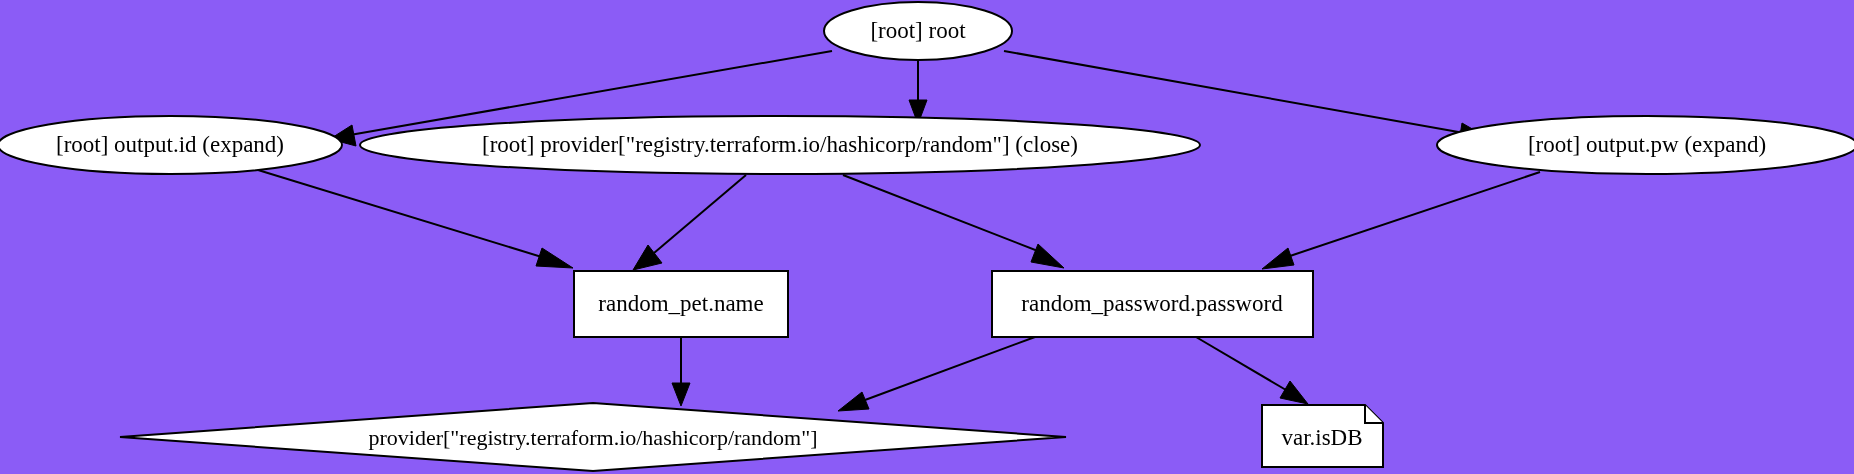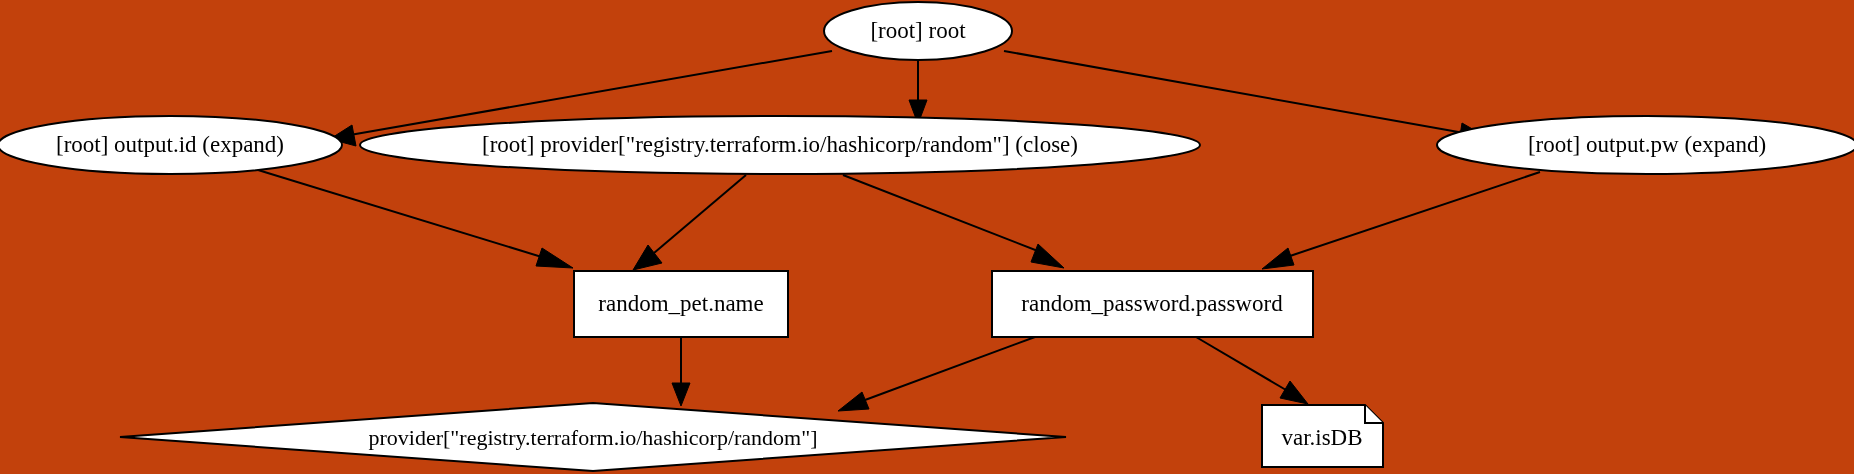--- a/index.html
+++ b/index.html
@@ -8,21 +8,21 @@
     padding: 0;
     background: #ffffff;
   }
   body {
     font-family: "Liberation Serif", "DejaVu Serif", serif;
   }
   #graph-canvas {
     position: relative;
     width: 1854px;
     height: 474px;
-    background: #c2410c;
+    background: #8b5cf6;
     overflow: hidden;
   }
   svg#graph-svg {
     display: block;
     width: 1854px;
     height: 474px;
   }
   .node-shape {
     fill: #ffffff;
     stroke: #000000;

